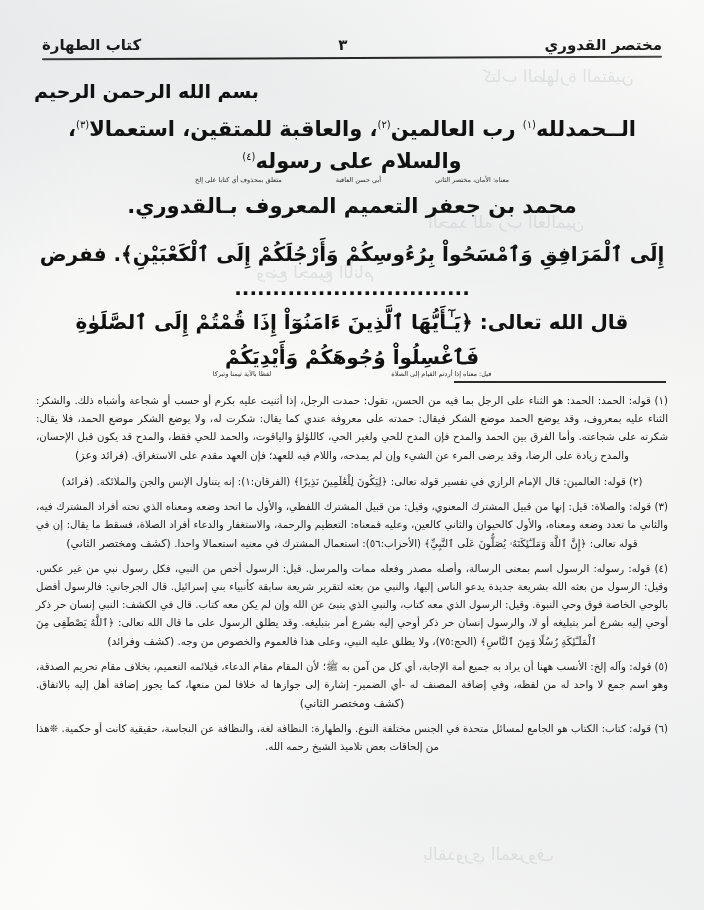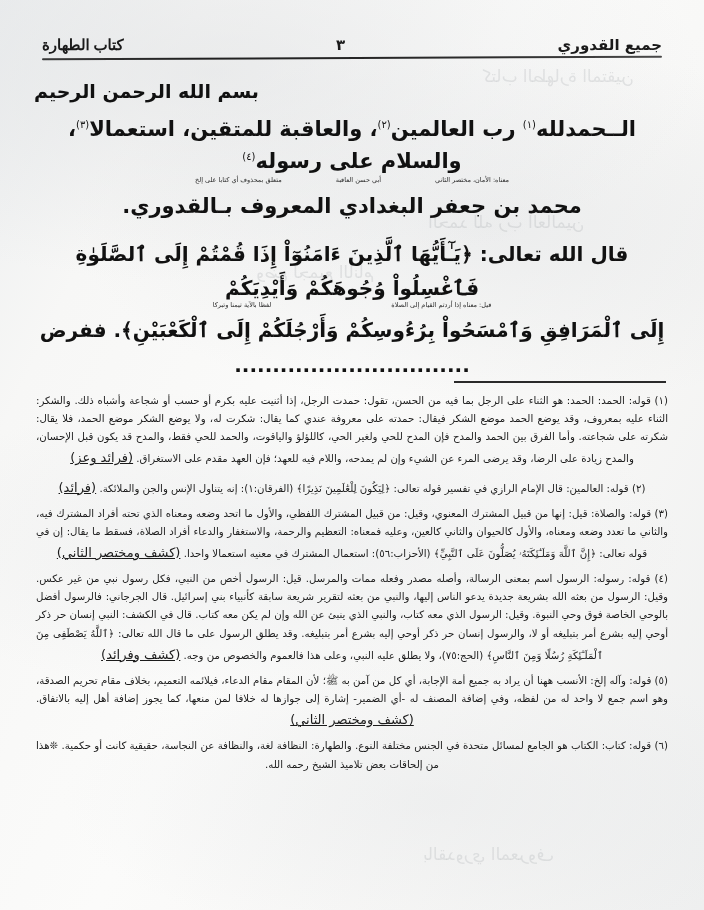--- a/index.html
+++ b/index.html
@@ -53,21 +53,21 @@
     display: flex;
     align-items: flex-end;
     justify-content: space-between;
     height: 26px;
     font-size: 15px;
     font-weight: bold;
     color: #1a1a1a;
   }
   .header-right { text-align: right; }
   .header-center { font-size: 15px; font-weight: bold; }
-  .header-left  { text-align: left; font-family: Liberation Serif, serif; }
+  .header-left  { text-align: left; }
   .header-rule {
     margin-top: 3px;
     height: 2px;
     background: linear-gradient(90deg, #3a3a3a 0%, #202020 25%, #2b2b2b 70%, #4a4a4a 100%);
     border-radius: 1px;
     transform: rotate(-0.25deg);
   }
 
   
   .body {
@@ -146,71 +146,71 @@
     left: 36px;
     right: 36px;
     font-size: 10.2px;
     line-height: 1.78;
     text-align: justify;
     text-align-last: center;
     color: #1b1b1b;
   }
   .fn-item { margin-bottom: 6px; }
   .fn-item .num { font-weight: normal; }
-  .fn-item .src { font-size: 13px; text-decoration: underline; }
+  .fn-item .src { font-size: 11px; }
   .fn-item.last { margin-bottom: 4px; }
 </style>
 </head>
 <body>
 
 <div class="page">
 
   <div class="ghost" style="top:66px; right:70px;">كتاب الطهارة المتقين</div>
   <div class="ghost" style="top:212px; right:120px;">الحمد لله رب العالمين</div>
   <div class="ghost" style="top:262px; right:330px;">وضع لجميع الأنام</div>
   <div class="ghost" style="top:844px; right:150px;">بالقدوري المعروف</div>
 
   <div class="header">
     <div class="header-row">
-      <div class="header-right">جميع القدوري</div>
+      <div class="header-right">مختصر القدوري</div>
       <div class="header-center">٣</div>
       <div class="header-left">كتاب الطهارة</div>
     </div>
     <div class="header-rule"></div>
   </div>
 
   <div class="body">
 
     <div class="basmala">بسم الله الرحمن الرحيم</div>
 
     <div class="body-line">
       <span>الــحمدلله</span><sup class="fn">(١)</sup><span> رب العالمين</span><sup class="fn">(٢)</sup><span>، والعاقبة للمتقين، استعمالا</span><sup class="fn">(٣)</sup><span>، والسلام على رسوله</span><sup class="fn">(٤)</sup>
       <div class="gloss-row">
         <span>معناه: الأمان، مختصر الثاني</span>
         <span>أبي حسن العاقبة</span>
         <span>متعلق بمحذوف أي كتابا على إلخ</span>
       </div>
     </div>
 
 
-    <div class="body-line">محمد بن جعفر البغدادي المعروف بـالقدوري.</div>
-
+    <div class="body-line">محمد بن جعفر التعميم المعروف بـالقدوري.</div>
+
+
+    <div class="verse-line" style="margin-top:8px;">
+      <span class="quran">إِلَى ٱلْمَرَافِقِ وَٱمْسَحُواْ بِرُءُوسِكُمْ وَأَرْجُلَكُمْ إِلَى ٱلْكَعْبَيْنِ﴾</span><span>. ففرض </span><span class="dots">...............................</span>
+    </div>
 
     <div class="verse-line">
       <span>قال الله تعالى: </span><span class="quran">﴿يَـٰٓأَيُّهَا ٱلَّذِينَ ءَامَنُوٓاْ إِذَا قُمْتُمْ إِلَى ٱلصَّلَوٰةِ فَٱغْسِلُواْ وُجُوهَكُمْ وَأَيْدِيَكُمْ</span>
       <div class="gloss-row" style="bottom:-6px; gap:120px;">
         <span>قيل: معناه إذا أردتم القيام إلى الصلاة</span>
         <span>لفظا بالآية تيمنا وتبركا</span>
       </div>
     </div>
 
-    <div class="verse-line" style="margin-top:8px;">
-      <span class="quran">إِلَى ٱلْمَرَافِقِ وَٱمْسَحُواْ بِرُءُوسِكُمْ وَأَرْجُلَكُمْ إِلَى ٱلْكَعْبَيْنِ﴾</span><span>. ففرض </span><span class="dots">...............................</span>
-    </div>
-
   </div>
 
   <div class="fn-sep"></div>
 
   <div class="footnotes">
 
     <div class="fn-item">
       <span class="num">(١)</span><span> قوله: الحمد: الحمد: هو الثناء على الرجل بما فيه من الحسن، تقول: حمدت الرجل، إذا أثنيت عليه بكرم أو حسب أو شجاعة وأشباه ذلك. والشكر: الثناء عليه بمعروف، وقد يوضع الحمد موضع الشكر فيقال: حمدته على معروفة عندي كما يقال: شكرت له، ولا يوضع الشكر موضع الحمد، فلا يقال: شكرته على شجاعته. وأما الفرق بين الحمد والمدح فإن المدح للحي ولغير الحي، كاللؤلؤ والياقوت، والحمد للحي فقط، والمدح قد يكون قبل الإحسان، والمدح زيادة على الرضا، وقد يرضى المرء عن الشيء وإن لم يمدحه، واللام فيه للعهد؛ فإن العهد مقدم على الاستغراق.</span> <span class="src">(فرائد وعز)</span>
     </div>
 

